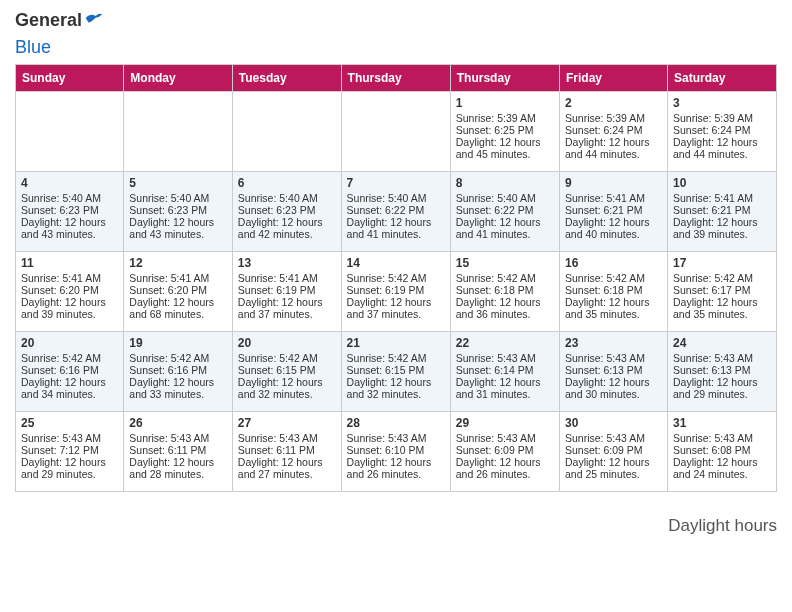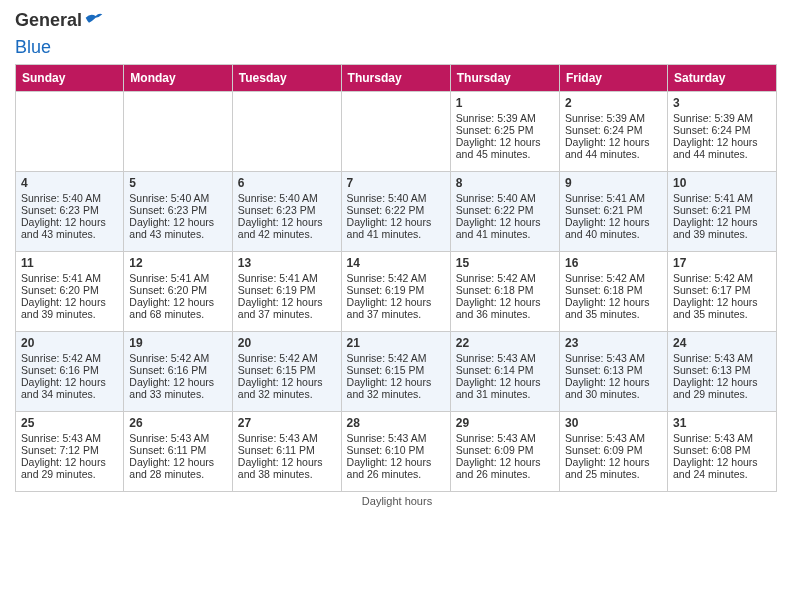--- a/index.html
+++ b/index.html
@@ -87,24 +87,24 @@
     .calendar-table tr:nth-child(odd) td {
       background: #fff;
     }
     .day-num {
       font-weight: bold;
       font-size: 12px;
       margin-bottom: 2px;
       display: block;
     }
     .daylight-footer {
-      margin-top: 3px;
-      font-size: 11px;
+      margin-top: 24px;
+      font-size: 17px;
       color: #555;
-      text-align: center;
+      text-align: right;
       padding-left: 2px;
     }
     .empty-cell {
       background: #fff !important;
     }
     
     .row-even td { background: #e8f0f8; }
     .row-odd td { background: #fff; }
   </style>
 </head>
@@ -330,21 +330,21 @@
           <div>Sunrise: 5:43 AM</div>
           <div>Sunset: 6:11 PM</div>
           <div>Daylight: 12 hours</div>
           <div>and 28 minutes.</div>
         </td>
         <td>
           <span class="day-num">27</span>
           <div>Sunrise: 5:43 AM</div>
           <div>Sunset: 6:11 PM</div>
           <div>Daylight: 12 hours</div>
-          <div>and 38 minutes.</div>
+          <div>and 27 minutes.</div>
         </td>
         <td>
           <span class="day-num">28</span>
           <div>Sunrise: 5:43 AM</div>
           <div>Sunset: 6:10 PM</div>
           <div>Daylight: 12 hours</div>
           <div>and 26 minutes.</div>
         </td>
         <td>
           <span class="day-num">29</span>

